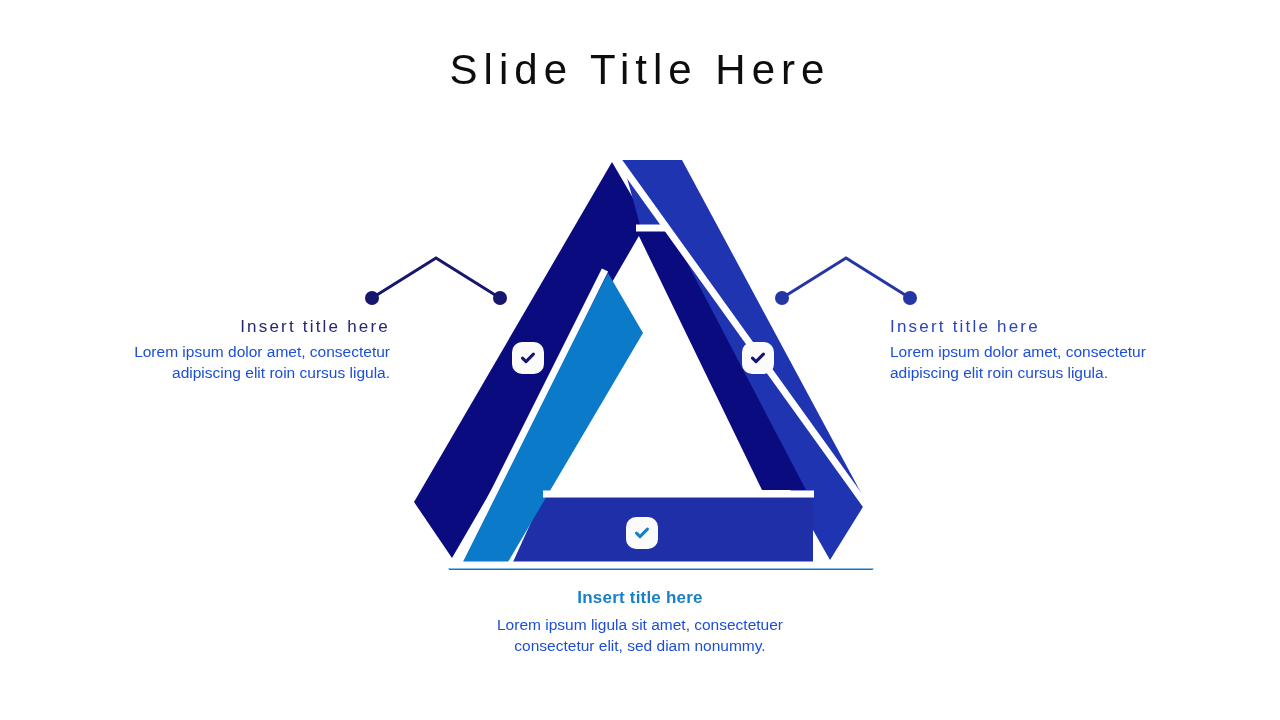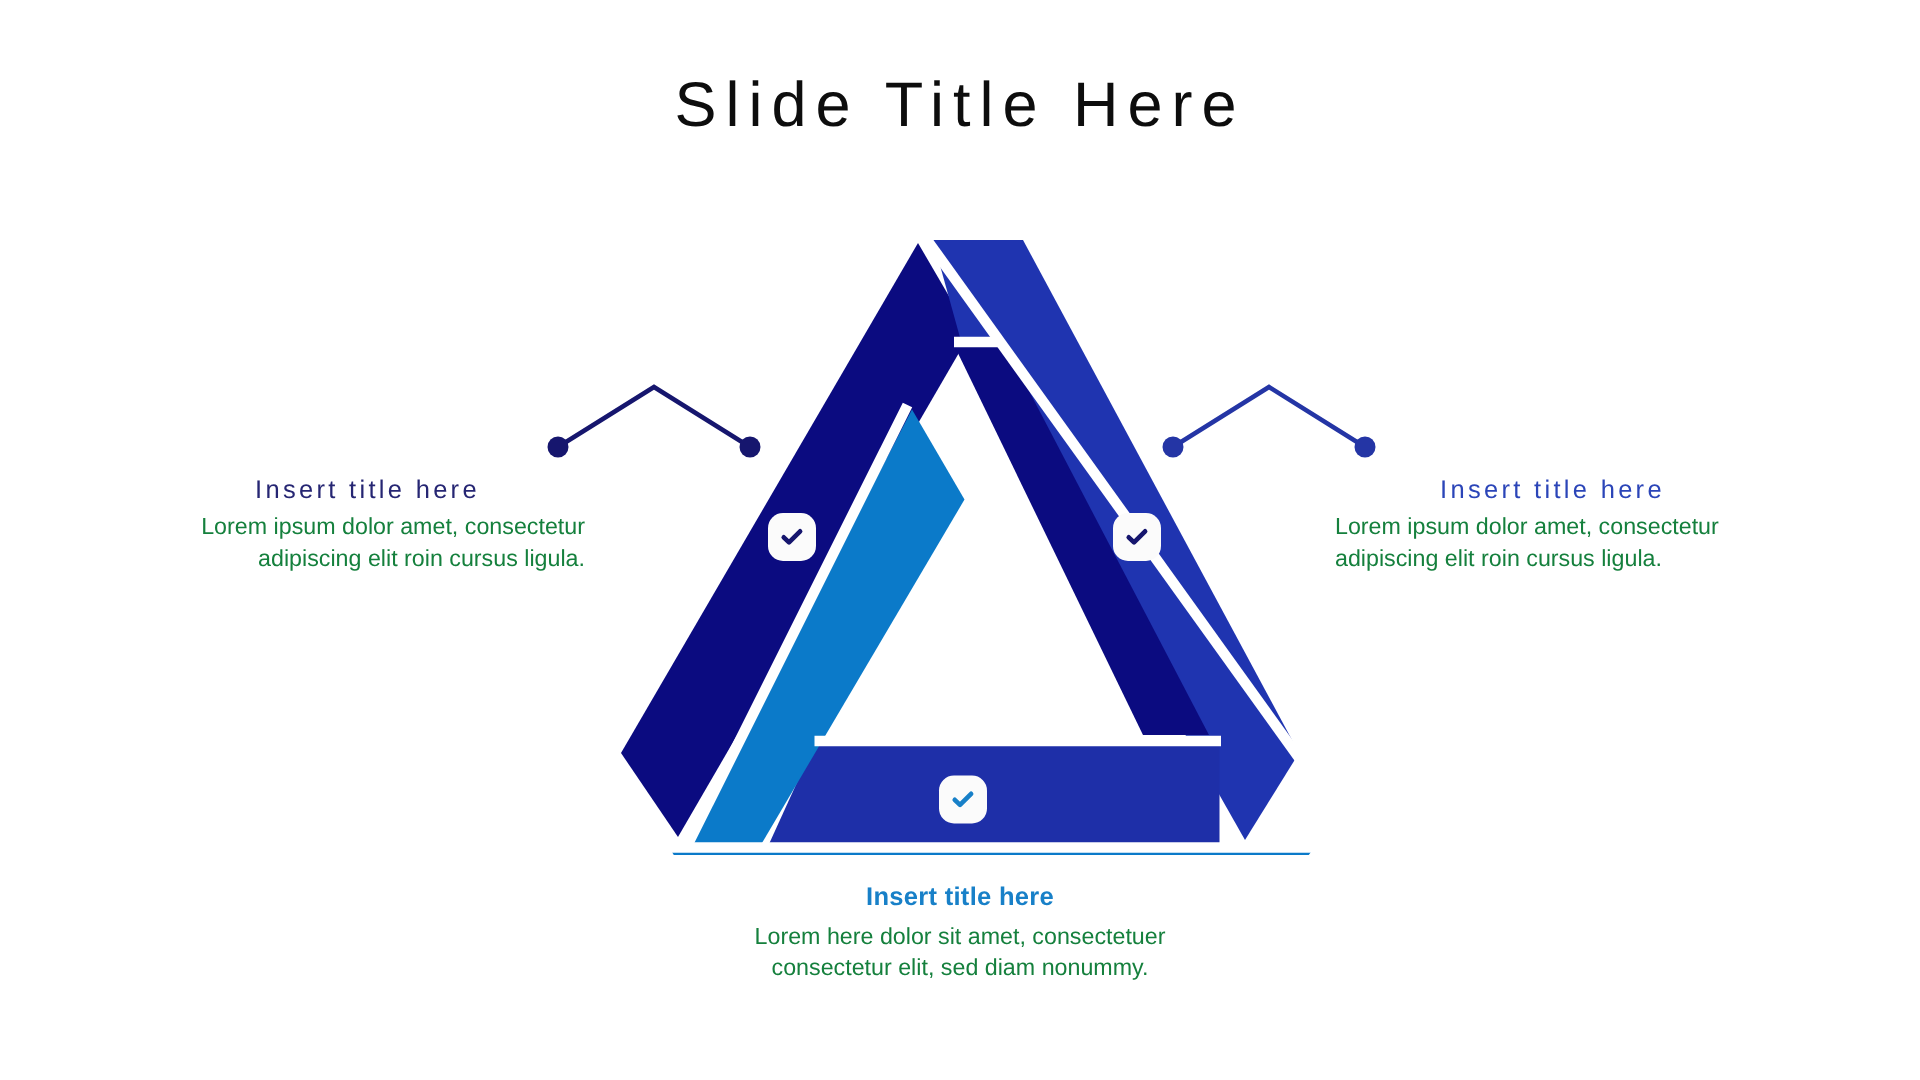--- a/index.html
+++ b/index.html
@@ -103,35 +103,34 @@
   }
 
   .blk-title {
     font-size: 17px;
     line-height: 26px;
     letter-spacing: 2.2px;
     color: #262673;
     font-weight: 400;
     margin: 0 0 1px 0;
     white-space: pre;
-    text-align: center;
   }
   .txt-right .blk-title { color: #2b45b8; }
   .txt-bottom .blk-title {
     color: #1880c8;
     font-weight: bold;
     letter-spacing: 0.2px;
     font-size: 17px;
     margin-bottom: 3px;
   }
 
   .blk-body {
     font-size: 15.5px;
     line-height: 21px;
-    color: #15803d;
+    color: #1d4ed8;
     font-weight: 400;
     margin: 0;
   }
   .blk-body span { display: block; white-space: pre; }
 </style>
 </head>
 <body>
 
 <div class="slide">
 
@@ -214,18 +213,18 @@
     <div class="blk-title">Insert title here</div>
     <div class="blk-body">
       <span>Lorem ipsum dolor amet, consectetur</span>
       <span>adipiscing elit roin cursus ligula.</span>
     </div>
   </div>
 
   <div class="txt-block txt-bottom">
     <div class="blk-title">Insert title here</div>
     <div class="blk-body">
-      <span>Lorem here dolor sit amet, consectetuer</span>
+      <span>Lorem ipsum ligula sit amet, consectetuer</span>
       <span>consectetur elit, sed diam nonummy.</span>
     </div>
   </div>
 
 </div>
 
 </body></html>

